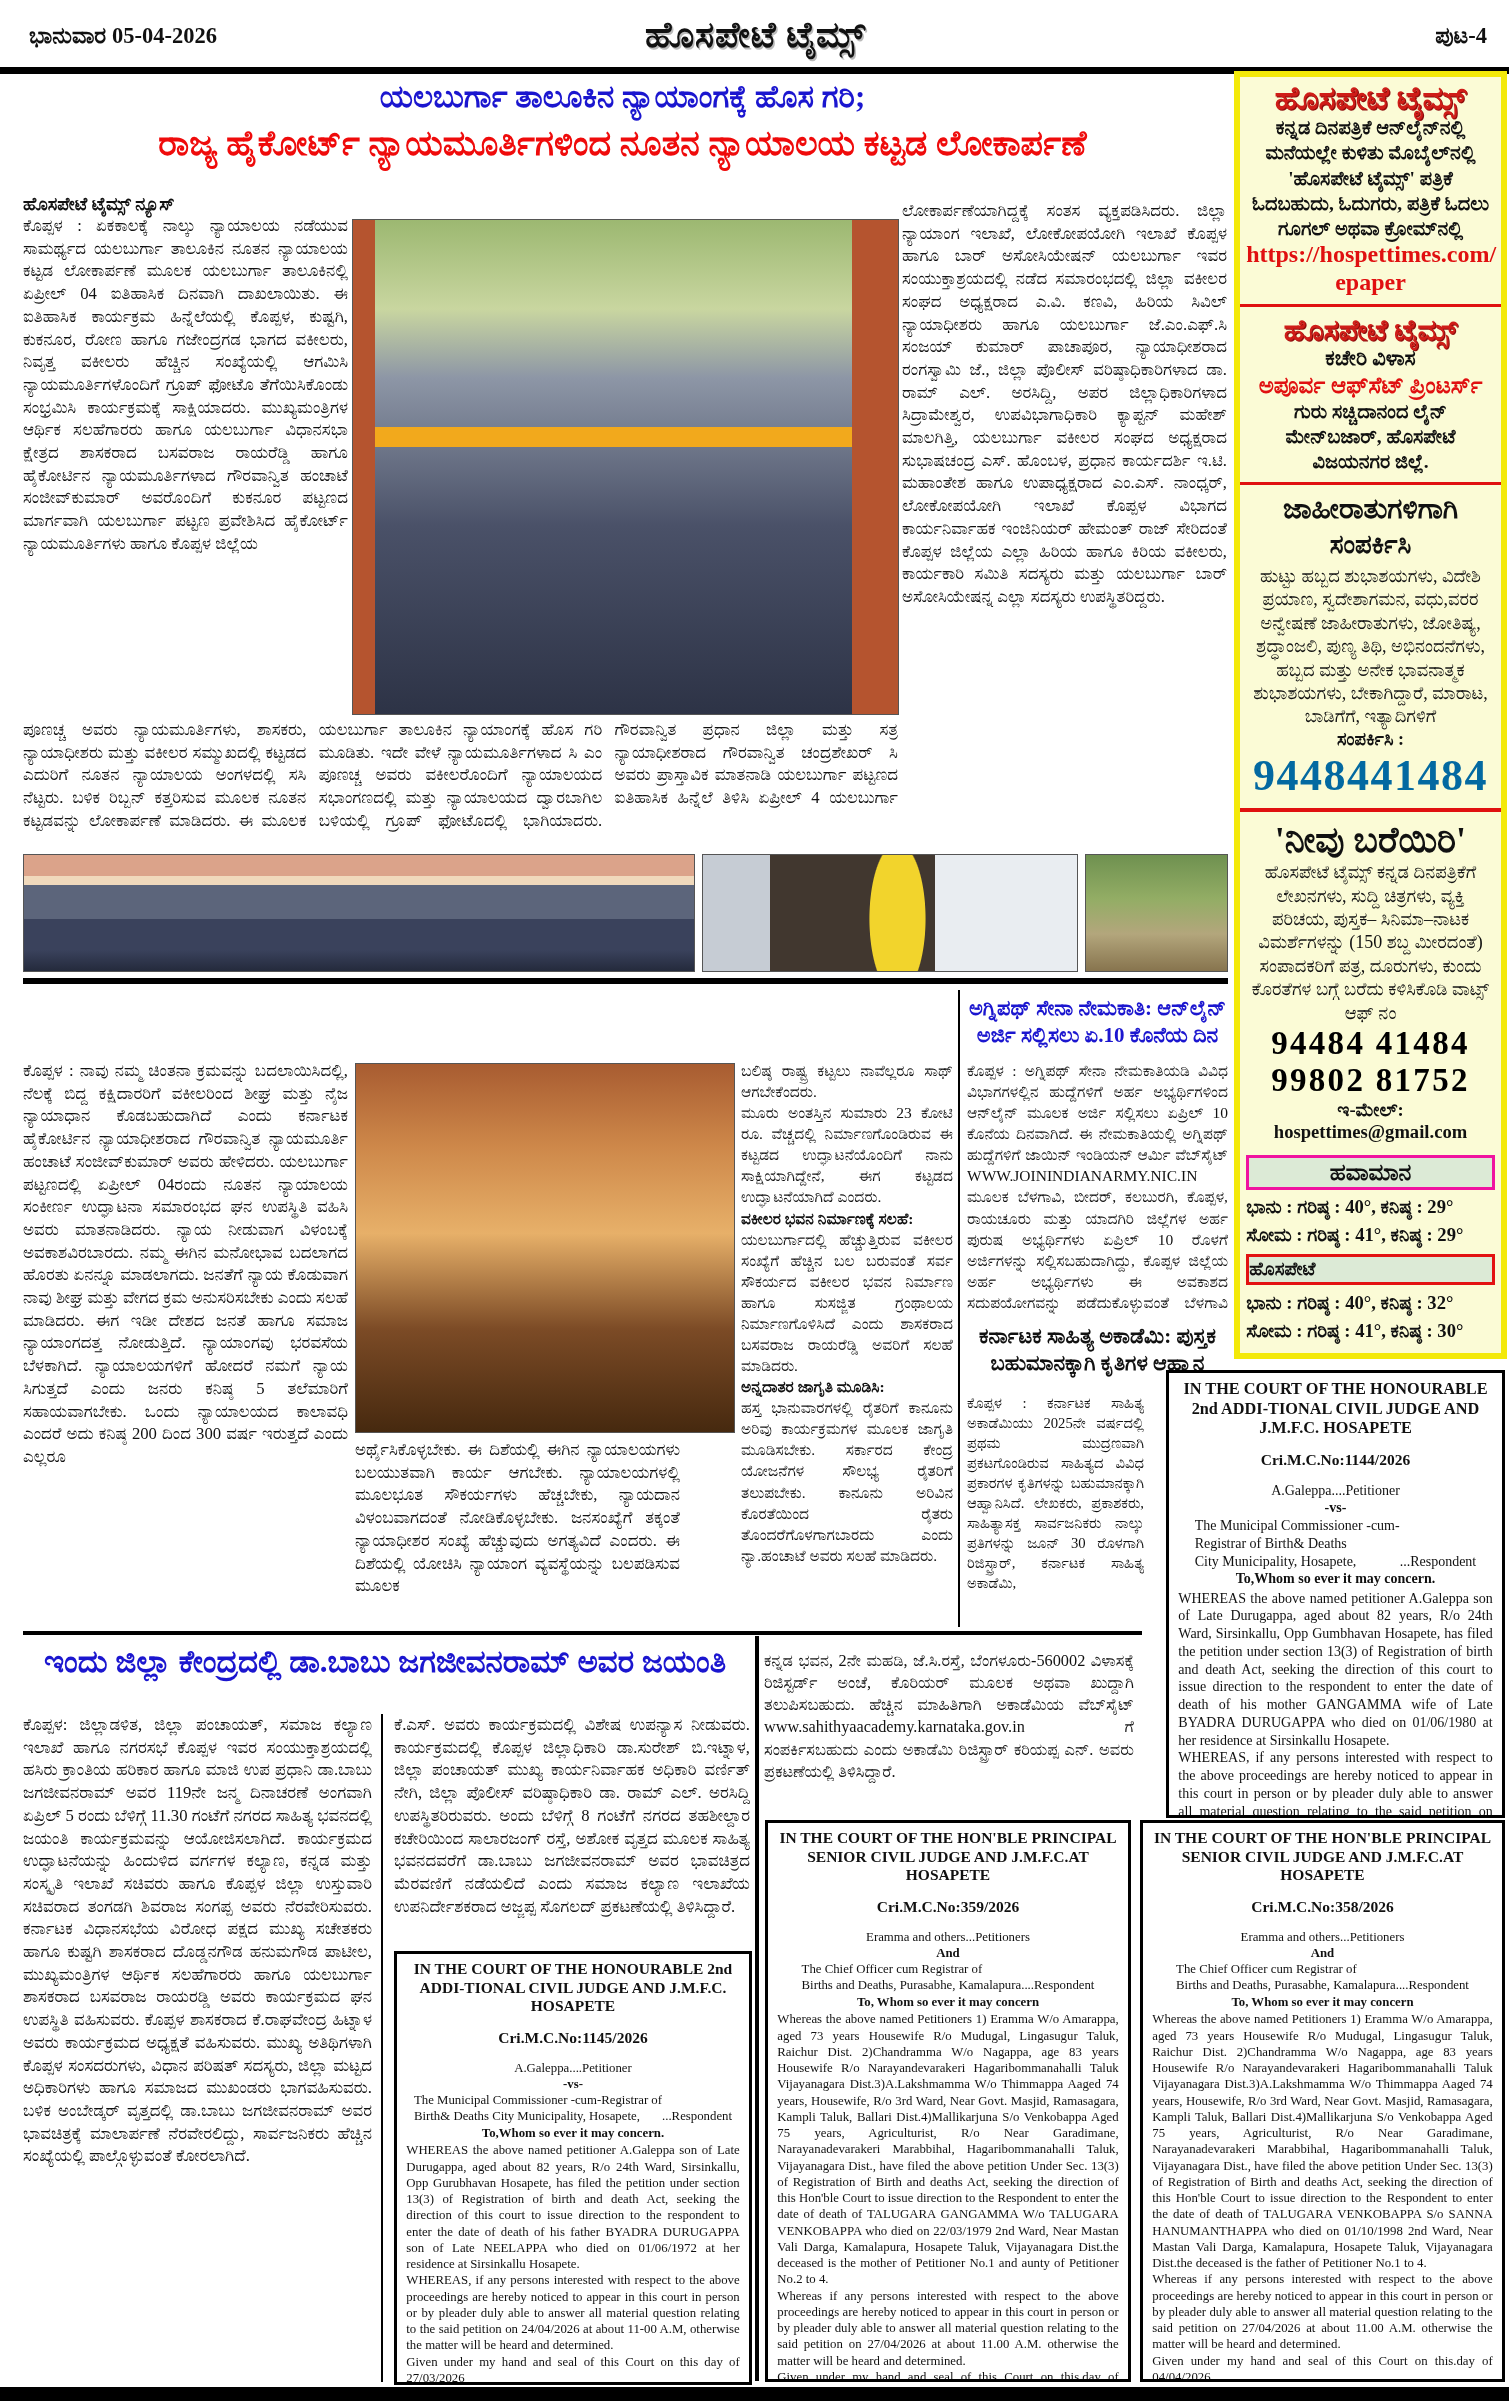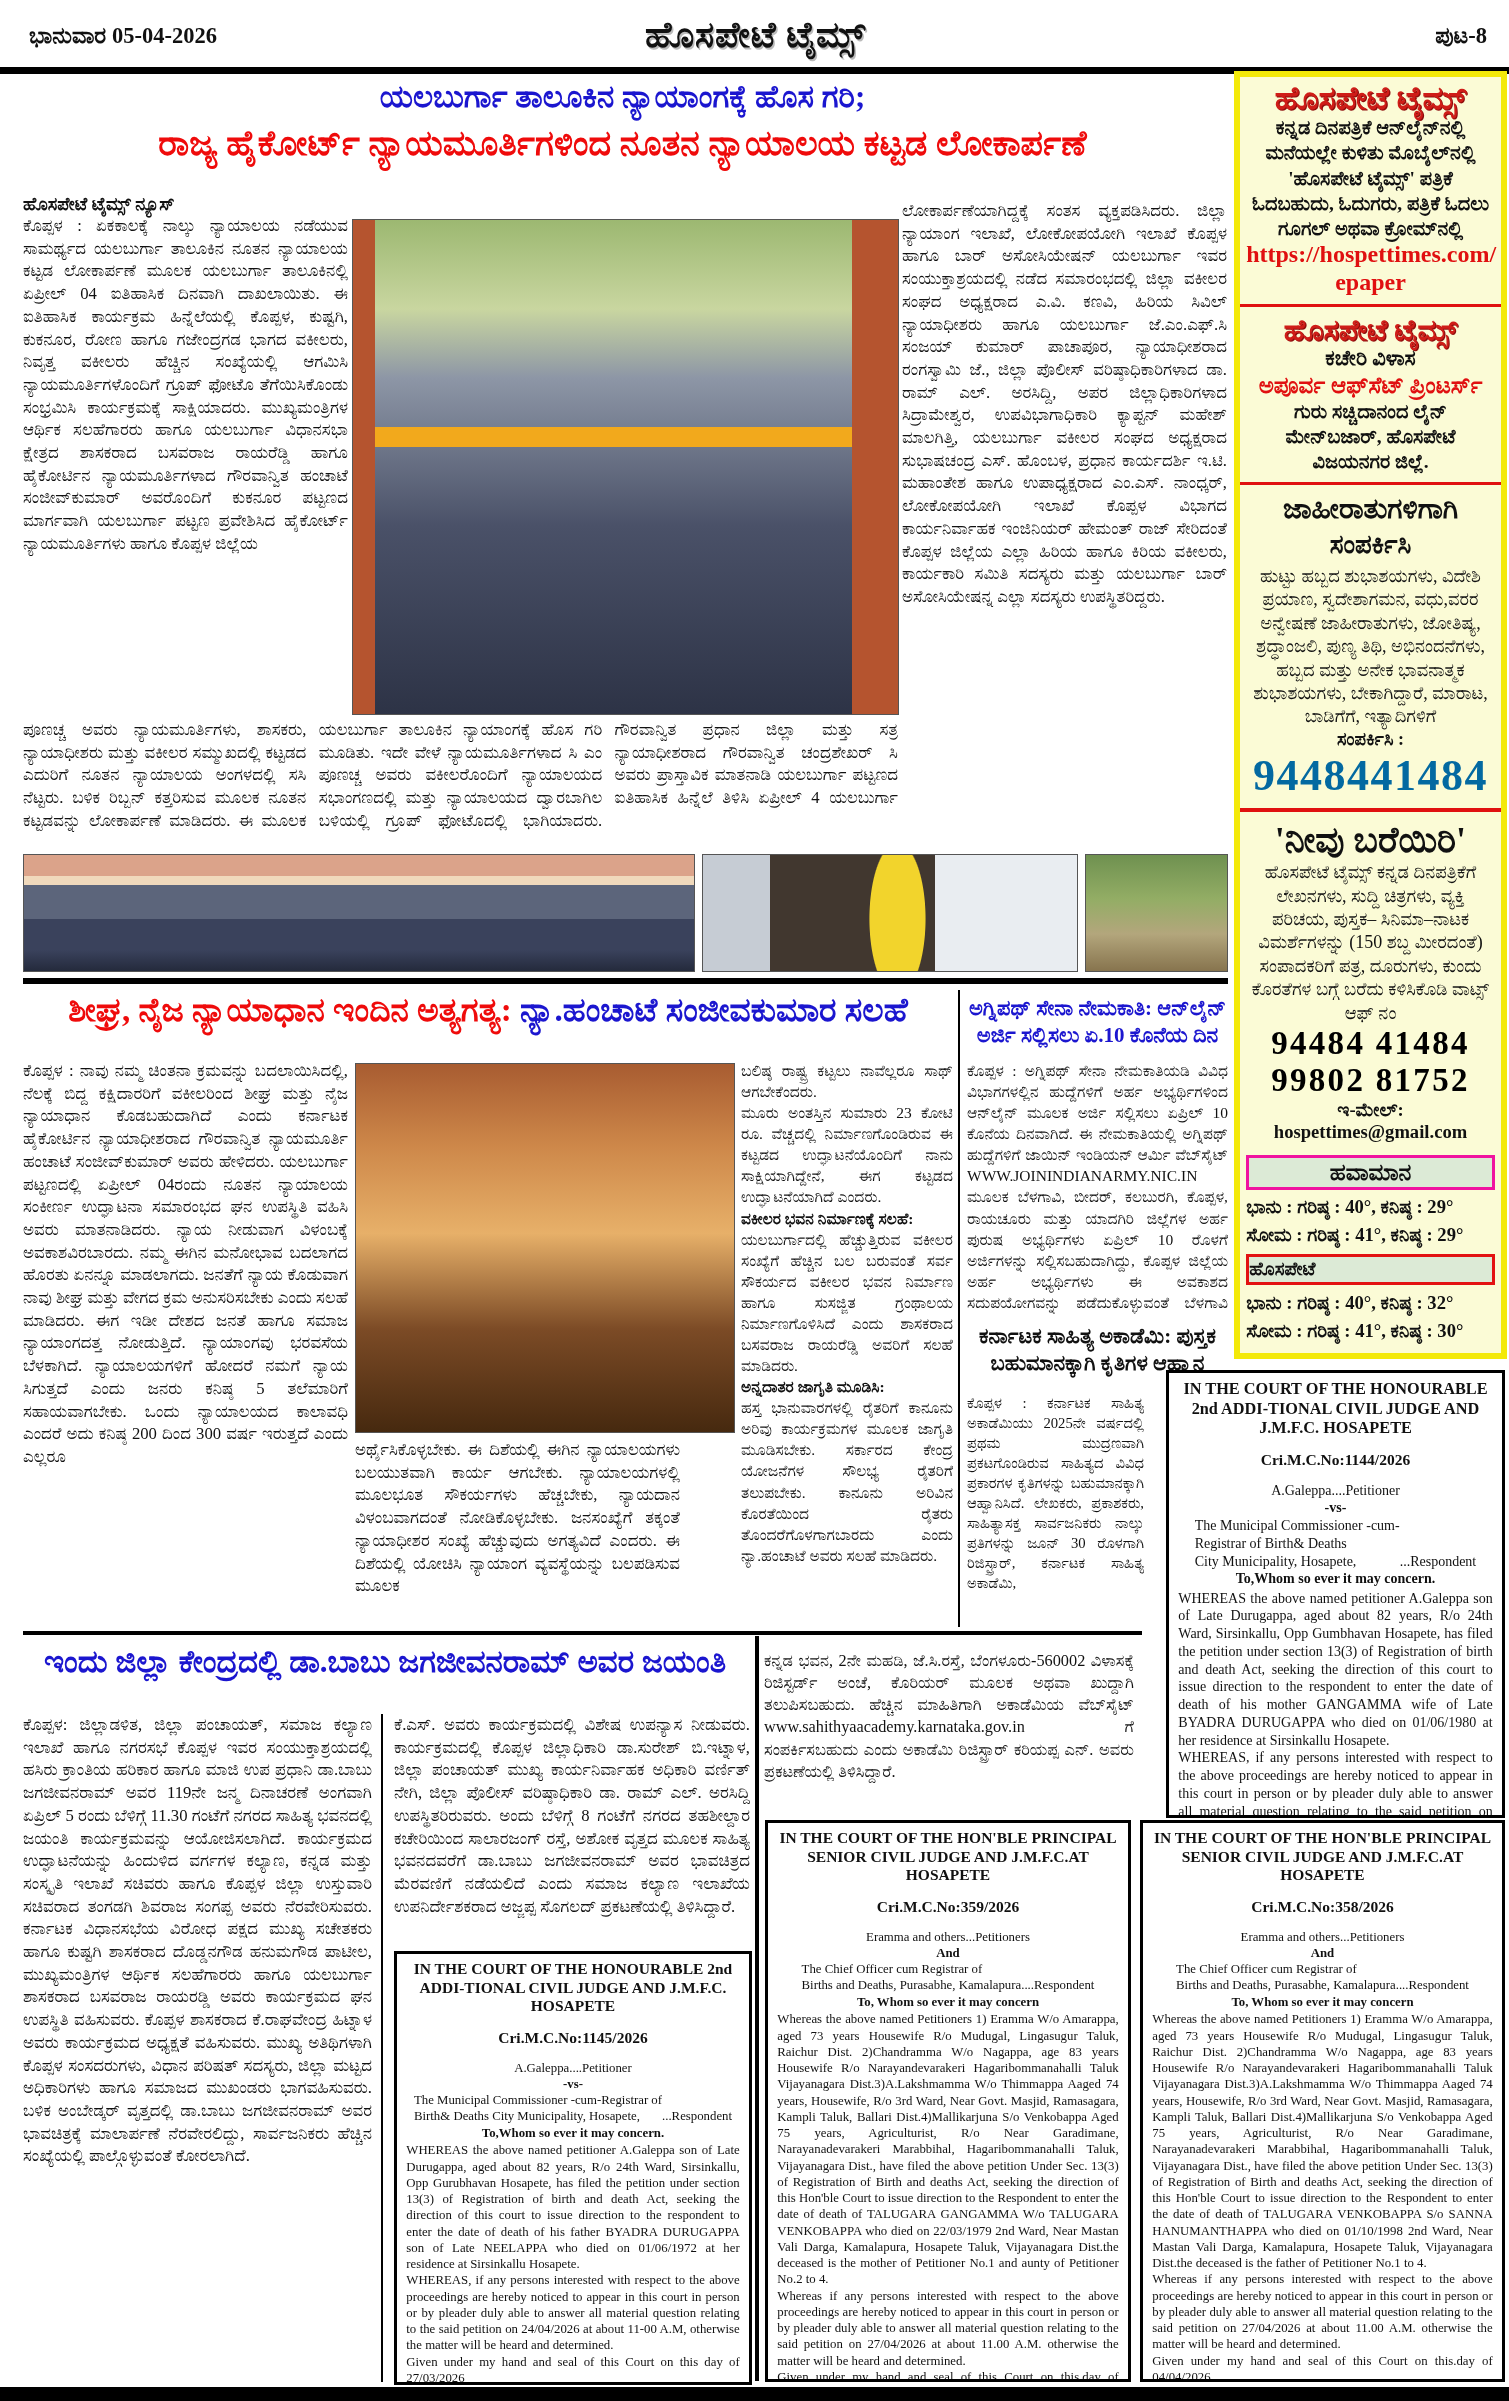--- a/index.html
+++ b/index.html
@@ -66,21 +66,21 @@
   .subhead{font-weight:bold;}
   .vr{background:#000;}
 </style>
 </head>
 <body>
 
 <div class="page">
 
   <div class="abs hdr-date kn" style="left:29px;top:23px;">ಭಾನುವಾರ 05-04-2026</div>
   <div class="abs hdr-mast kn center" style="left:465px;top:14px;width:581px;">ಹೊಸಪೇಟೆ ಟೈಮ್ಸ್</div>
-  <div class="abs hdr-page kn" style="right:23px;top:23px;">ಪುಟ-8</div>
+  <div class="abs hdr-page kn" style="right:23px;top:23px;">ಪುಟ-4</div>
   <div class="abs rule" style="left:0;top:67px;width:1510px;height:7px;"></div>
 
   <div class="abs h-red center kn" style="left:23px;top:124px;width:1199px;font-size:35px;">ರಾಜ್ಯ ಹೈಕೋರ್ಟ್ ನ್ಯಾಯಮೂರ್ತಿಗಳಿಂದ ನೂತನ ನ್ಯಾಯಾಲಯ ಕಟ್ಟಡ ಲೋಕಾರ್ಪಣೆ</div>
   <div class="abs h-blue center kn" style="left:23px;top:79px;width:1199px;font-size:31px;">ಯಲಬುರ್ಗಾ ತಾಲೂಕಿನ ನ್ಯಾಯಾಂಗಕ್ಕೆ ಹೊಸ ಗರಿ;</div>
 
   <div class="abs" style="left:23px;top:194px;width:325px;height:521px;">
     <div class="byline kn">ಹೊಸಪೇಟೆ ಟೈಮ್ಸ್ ನ್ಯೂಸ್</div>
     <div class="body-txt kn" style="height:496px;">ಕೊಪ್ಪಳ : ಏಕಕಾಲಕ್ಕೆ ನಾಲ್ಕು ನ್ಯಾಯಾಲಯ ನಡೆಯುವ ಸಾಮರ್ಥ್ಯದ ಯಲಬುರ್ಗಾ ತಾಲೂಕಿನ ನೂತನ ನ್ಯಾಯಾಲಯ ಕಟ್ಟಡ ಲೋಕಾರ್ಪಣೆ ಮೂಲಕ ಯಲಬುರ್ಗಾ ತಾಲೂಕಿನಲ್ಲಿ ಏಪ್ರೀಲ್ 04 ಐತಿಹಾಸಿಕ ದಿನವಾಗಿ ದಾಖಲಾಯಿತು. ಈ ಐತಿಹಾಸಿಕ ಕಾರ್ಯಕ್ರಮ ಹಿನ್ನೆಲೆಯಲ್ಲಿ ಕೊಪ್ಪಳ, ಕುಷ್ಟಗಿ, ಕುಕನೂರ, ರೋಣ ಹಾಗೂ ಗಜೇಂದ್ರಗಡ ಭಾಗದ ವಕೀಲರು, ನಿವೃತ್ತ ವಕೀಲರು ಹೆಚ್ಚಿನ ಸಂಖ್ಯೆಯಲ್ಲಿ ಆಗಮಿಸಿ ನ್ಯಾಯಮೂರ್ತಿಗಳೊಂದಿಗೆ ಗ್ರೂಪ್ ಫೋಟೊ ತೆಗೆಯಿಸಿಕೊಂಡು ಸಂಭ್ರಮಿಸಿ ಕಾರ್ಯಕ್ರಮಕ್ಕೆ ಸಾಕ್ಷಿಯಾದರು. ಮುಖ್ಯಮಂತ್ರಿಗಳ ಆರ್ಥಿಕ ಸಲಹೆಗಾರರು ಹಾಗೂ ಯಲಬುರ್ಗಾ ವಿಧಾನಸಭಾ ಕ್ಷೇತ್ರದ ಶಾಸಕರಾದ ಬಸವರಾಜ ರಾಯರೆಡ್ಡಿ ಹಾಗೂ ಹೈಕೋರ್ಟಿನ ನ್ಯಾಯಮೂರ್ತಿಗಳಾದ ಗೌರವಾನ್ವಿತ ಹಂಚಾಟೆ ಸಂಜೀವ್‌ಕುಮಾರ್ ಅವರೊಂದಿಗೆ ಕುಕನೂರ ಪಟ್ಟಣದ ಮಾರ್ಗವಾಗಿ ಯಲಬುರ್ಗಾ ಪಟ್ಟಣ ಪ್ರವೇಶಿಸಿದ ಹೈಕೋರ್ಟ್ ನ್ಯಾಯಮೂರ್ತಿಗಳು ಹಾಗೂ ಕೊಪ್ಪಳ ಜಿಲ್ಲೆಯ</div>
   </div>
 
@@ -89,23 +89,20 @@
   <div class="abs body-txt kn" style="left:902px;top:200px;width:325px;height:651px;">ಲೋಕಾರ್ಪಣೆಯಾಗಿದ್ದಕ್ಕೆ ಸಂತಸ ವ್ಯಕ್ತಪಡಿಸಿದರು. ಜಿಲ್ಲಾ ನ್ಯಾಯಾಂಗ ಇಲಾಖೆ, ಲೋಕೋಪಯೋಗಿ ಇಲಾಖೆ ಕೊಪ್ಪಳ ಹಾಗೂ ಬಾರ್ ಅಸೋಸಿಯೇಷನ್ ಯಲಬುರ್ಗಾ ಇವರ ಸಂಯುಕ್ತಾಶ್ರಯದಲ್ಲಿ ನಡೆದ ಸಮಾರಂಭದಲ್ಲಿ ಜಿಲ್ಲಾ ವಕೀಲರ ಸಂಘದ ಅಧ್ಯಕ್ಷರಾದ ಎ.ವಿ. ಕಣವಿ, ಹಿರಿಯ ಸಿವಿಲ್ ನ್ಯಾಯಾಧೀಶರು ಹಾಗೂ ಯಲಬುರ್ಗಾ ಜೆ.ಎಂ.ಎಫ್.ಸಿ ಸಂಜಯ್ ಕುಮಾರ್ ಪಾಚಾಪೂರ, ನ್ಯಾಯಾಧೀಶರಾದ ರಂಗಸ್ವಾಮಿ ಜೆ., ಜಿಲ್ಲಾ ಪೊಲೀಸ್ ವರಿಷ್ಠಾಧಿಕಾರಿಗಳಾದ ಡಾ. ರಾಮ್ ಎಲ್. ಅರಸಿದ್ದಿ, ಅಪರ ಜಿಲ್ಲಾಧಿಕಾರಿಗಳಾದ ಸಿದ್ರಾಮೇಶ್ವರ, ಉಪವಿಭಾಗಾಧಿಕಾರಿ ಕ್ಯಾಪ್ಟನ್ ಮಹೇಶ್ ಮಾಲಗಿತ್ತಿ, ಯಲಬುರ್ಗಾ ವಕೀಲರ ಸಂಘದ ಅಧ್ಯಕ್ಷರಾದ ಸುಭಾಷಚಂದ್ರ ಎಸ್. ಹೊಂಬಳ, ಪ್ರಧಾನ ಕಾರ್ಯದರ್ಶಿ ಇ.ಟಿ. ಮಹಾಂತೇಶ ಹಾಗೂ ಉಪಾಧ್ಯಕ್ಷರಾದ ಎಂ.ಎಸ್. ನಾಂಧ್ಕರ್, ಲೋಕೋಪಯೋಗಿ ಇಲಾಖೆ ಕೊಪ್ಪಳ ವಿಭಾಗದ ಕಾರ್ಯನಿರ್ವಾಹಕ ಇಂಜಿನಿಯರ್ ಹೇಮಂತ್ ರಾಜ್ ಸೇರಿದಂತೆ ಕೊಪ್ಪಳ ಜಿಲ್ಲೆಯ ಎಲ್ಲಾ ಹಿರಿಯ ಹಾಗೂ ಕಿರಿಯ ವಕೀಲರು, ಕಾರ್ಯಕಾರಿ ಸಮಿತಿ ಸದಸ್ಯರು ಮತ್ತು ಯಲಬುರ್ಗಾ ಬಾರ್ ಅಸೋಸಿಯೇಷನ್ನ ಎಲ್ಲಾ ಸದಸ್ಯರು ಉಪಸ್ಥಿತರಿದ್ದರು.</div>
 
   <div class="abs body-txt kn" style="left:23px;top:719px;width:875px;height:130px;column-count:3;column-gap:12.4px;">ಪೂಣಚ್ಚ ಅವರು ನ್ಯಾಯಮೂರ್ತಿಗಳು, ಶಾಸಕರು, ನ್ಯಾಯಾಧೀಶರು ಮತ್ತು ವಕೀಲರ ಸಮ್ಮುಖದಲ್ಲಿ ಕಟ್ಟಡದ ಎದುರಿಗೆ ನೂತನ ನ್ಯಾಯಾಲಯ ಅಂಗಳದಲ್ಲಿ ಸಸಿ ನೆಟ್ಟರು. ಬಳಿಕ ರಿಬ್ಬನ್ ಕತ್ತರಿಸುವ ಮೂಲಕ ನೂತನ ಕಟ್ಟಡವನ್ನು ಲೋಕಾರ್ಪಣೆ ಮಾಡಿದರು. ಈ ಮೂಲಕ ಯಲಬುರ್ಗಾ ತಾಲೂಕಿನ ನ್ಯಾಯಾಂಗಕ್ಕೆ ಹೊಸ ಗರಿ ಮೂಡಿತು. ಇದೇ ವೇಳೆ ನ್ಯಾಯಮೂರ್ತಿಗಳಾದ ಸಿ ಎಂ ಪೂಣಚ್ಚ ಅವರು ವಕೀಲರೊಂದಿಗೆ ನ್ಯಾಯಾಲಯದ ಸಭಾಂಗಣದಲ್ಲಿ ಮತ್ತು ನ್ಯಾಯಾಲಯದ ದ್ವಾರಬಾಗಿಲ ಬಳಿಯಲ್ಲಿ ಗ್ರೂಪ್ ಫೋಟೊದಲ್ಲಿ ಭಾಗಿಯಾದರು. ಗೌರವಾನ್ವಿತ ಪ್ರಧಾನ ಜಿಲ್ಲಾ ಮತ್ತು ಸತ್ರ ನ್ಯಾಯಾಧೀಶರಾದ ಗೌರವಾನ್ವಿತ ಚಂದ್ರಶೇಖರ್ ಸಿ ಅವರು ಪ್ರಾಸ್ತಾವಿಕ ಮಾತನಾಡಿ ಯಲಬುರ್ಗಾ ಪಟ್ಟಣದ ಐತಿಹಾಸಿಕ ಹಿನ್ನೆಲೆ ತಿಳಿಸಿ ಏಪ್ರೀಲ್ 4 ಯಲಬುರ್ಗಾ ತಾಲೂಕಿಗೆ ಐತಿಹಾಸಿಕ ದಿನ ಎಂದು ಬಣ್ಣಿಸಿ ನೂತನ ನ್ಯಾಯಾಲಯ ಕಟ್ಟಡ</div>
 
   <div class="abs photo ph-group" style="left:23px;top:854px;width:672px;height:118px;"></div>
   <div class="abs photo ph-plaque" style="left:702px;top:854px;width:376px;height:118px;"></div>
   <div class="abs photo ph-tree" style="left:1085px;top:854px;width:143px;height:118px;"></div>
 
   <div class="abs rule" style="left:23px;top:978px;width:1205px;height:6.2px;"></div>
 
-  <div class="abs center kn" style="left:23px;top:992px;width:930px;font-size:33px;font-weight:bold;">
-    <span class="h-red">ಶೀಘ್ರ, ನೈಜ ನ್ಯಾಯಾಧಾನ ಇಂದಿನ ಅತ್ಯಗತ್ಯ:</span><span class="h-blue"> ನ್ಯಾ.ಹಂಚಾಟೆ ಸಂಜೀವಕುಮಾರ ಸಲಹೆ</span>
-  </div>
 
   <div class="abs body-txt kn" style="left:23px;top:1060px;width:325px;height:564px;">ಕೊಪ್ಪಳ : ನಾವು ನಮ್ಮ ಚಿಂತನಾ ಕ್ರಮವನ್ನು ಬದಲಾಯಿಸಿದಲ್ಲಿ, ನೆಲಕ್ಕೆ ಬಿದ್ದ ಕಕ್ಷಿದಾರರಿಗೆ ವಕೀಲರಿಂದ ಶೀಘ್ರ ಮತ್ತು ನೈಜ ನ್ಯಾಯಾಧಾನ ಕೊಡಬಹುದಾಗಿದೆ ಎಂದು ಕರ್ನಾಟಕ ಹೈಕೋರ್ಟಿನ ನ್ಯಾಯಾಧೀಶರಾದ ಗೌರವಾನ್ವಿತ ನ್ಯಾಯಮೂರ್ತಿ ಹಂಚಾಟೆ ಸಂಜೀವ್‌ಕುಮಾರ್ ಅವರು ಹೇಳಿದರು. ಯಲಬುರ್ಗಾ ಪಟ್ಟಣದಲ್ಲಿ ಏಪ್ರೀಲ್ 04ರಂದು ನೂತನ ನ್ಯಾಯಾಲಯ ಸಂಕೀರ್ಣ ಉದ್ಘಾಟನಾ ಸಮಾರಂಭದ ಘನ ಉಪಸ್ಥಿತಿ ವಹಿಸಿ ಅವರು ಮಾತನಾಡಿದರು. ನ್ಯಾಯ ನೀಡುವಾಗ ವಿಳಂಬಕ್ಕೆ ಅವಕಾಶವಿರಬಾರದು. ನಮ್ಮ ಈಗಿನ ಮನೋಭಾವ ಬದಲಾಗದ ಹೊರತು ಏನನ್ನೂ ಮಾಡಲಾಗದು. ಜನತೆಗೆ ನ್ಯಾಯ ಕೊಡುವಾಗ ನಾವು ಶೀಘ್ರ ಮತ್ತು ವೇಗದ ಕ್ರಮ ಅನುಸರಿಸಬೇಕು ಎಂದು ಸಲಹೆ ಮಾಡಿದರು. ಈಗ ಇಡೀ ದೇಶದ ಜನತೆ ಹಾಗೂ ಸಮಾಜ ನ್ಯಾಯಾಂಗದತ್ತ ನೋಡುತ್ತಿದೆ. ನ್ಯಾಯಾಂಗವು ಭರವಸೆಯ ಬೆಳಕಾಗಿದೆ. ನ್ಯಾಯಾಲಯಗಳಿಗೆ ಹೋದರೆ ನಮಗೆ ನ್ಯಾಯ ಸಿಗುತ್ತದೆ ಎಂದು ಜನರು ಕನಿಷ್ಠ 5 ತಲೆಮಾರಿಗೆ ಸಹಾಯವಾಗಬೇಕು. ಒಂದು ನ್ಯಾಯಾಲಯದ ಕಾಲಾವಧಿ ಎಂದರೆ ಅದು ಕನಿಷ್ಠ 200 ದಿಂದ 300 ವರ್ಷ ಇರುತ್ತದೆ ಎಂದು ಎಲ್ಲರೂ</div>
 
   <div class="abs photo ph-speaker" style="left:355px;top:1063px;width:380px;height:370px;"></div>
 
   <div class="abs body-txt kn" style="left:355px;top:1439px;width:325px;height:184px;">ಅರ್ಥೈಸಿಕೊಳ್ಳಬೇಕು. ಈ ದಿಶೆಯಲ್ಲಿ ಈಗಿನ ನ್ಯಾಯಾಲಯಗಳು ಬಲಯುತವಾಗಿ ಕಾರ್ಯ ಆಗಬೇಕು. ನ್ಯಾಯಾಲಯಗಳಲ್ಲಿ ಮೂಲಭೂತ ಸೌಕರ್ಯಗಳು ಹೆಚ್ಚಬೇಕು, ನ್ಯಾಯದಾನ ವಿಳಂಬವಾಗದಂತೆ ನೋಡಿಕೊಳ್ಳಬೇಕು. ಜನಸಂಖ್ಯೆಗೆ ತಕ್ಕಂತೆ ನ್ಯಾಯಾಧೀಶರ ಸಂಖ್ಯೆ ಹೆಚ್ಚುವುದು ಅಗತ್ಯವಿದೆ ಎಂದರು. ಈ ದಿಶೆಯಲ್ಲಿ ಯೋಚಿಸಿ ನ್ಯಾಯಾಂಗ ವ್ಯವಸ್ಥೆಯನ್ನು ಬಲಪಡಿಸುವ ಮೂಲಕ</div>
 
   <div class="abs body-txt kn" style="left:741px;top:1060px;width:212px;height:564px;font-size:15.5px;">
     <div>ಬಲಿಷ್ಠ ರಾಷ್ಟ್ರ ಕಟ್ಟಲು ನಾವೆಲ್ಲರೂ ಸಾಥ್ ಆಗಬೇಕೆಂದರು.</div>
     <div>ಮೂರು ಅಂತಸ್ತಿನ ಸುಮಾರು 23 ಕೋಟಿ ರೂ. ವೆಚ್ಚದಲ್ಲಿ ನಿರ್ಮಾಣಗೊಂಡಿರುವ ಈ ಕಟ್ಟಡದ ಉದ್ಘಾಟನೆಯೊಂದಿಗೆ ನಾನು ಸಾಕ್ಷಿಯಾಗಿದ್ದೇನೆ, ಈಗ ಕಟ್ಟಡದ ಉದ್ಘಾಟನೆಯಾಗಿದೆ ಎಂದರು.</div>

